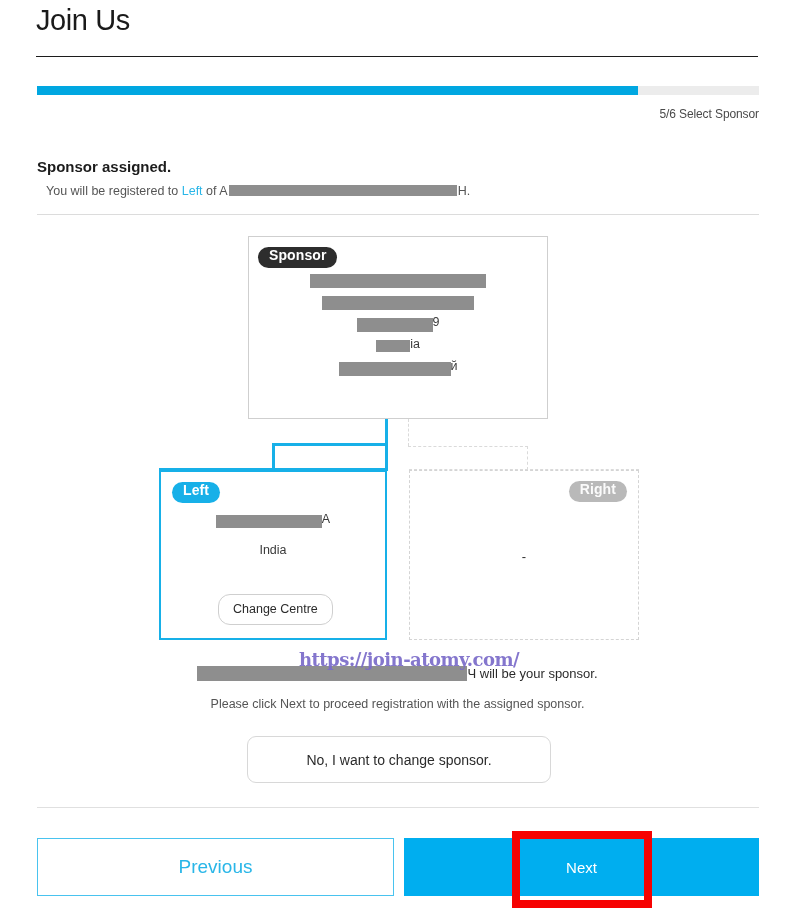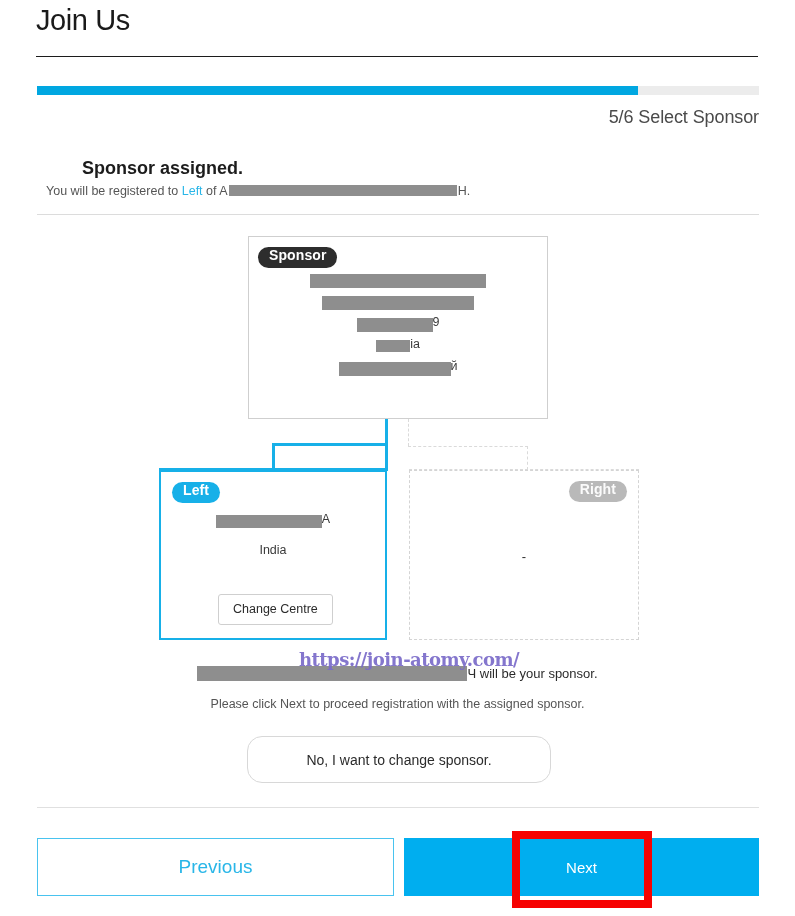--- a/index.html
+++ b/index.html
@@ -41,33 +41,32 @@
     background: #ececec;
   }
   .progress-fill {
     height: 100%;
     background: #00a7e1;
     width: 83.3%;
   }
   .progress-label {
     position: absolute;
     right: 36px; top: 107px;
-    font-size: 18px;
+    font-size: 12px;
     color: #4a4a4a;
     letter-spacing: -0.1px;
   }
 
   
   .assigned-title {
     position: absolute;
     left: 37px; top: 158px;
-    font-size: 18px;
+    font-size: 15px;
     font-weight: bold;
     color: #1c1c1c;
-    margin-left: 45px;
   }
   .assigned-sub {
     position: absolute;
     left: 37px; top: 184px;
     font-size: 12.5px;
     color: #555;
     white-space: nowrap;
     margin-left: 9px;
   }
   .assigned-sub .link-left {
@@ -167,21 +166,21 @@
   .r-lname { width: 106px; position: relative; top: 2px; }
   .r-lctr  { width: 156px; position: relative; top: 2px; }
 
   .change-centre-btn {
     position: absolute;
     left: 57px; top: 122px;
     padding: 7px 14px 8px;
     font-size: 12.5px;
     background: #fff;
     border: 1px solid #cfcfcf;
-    border-radius: 3px;
+    border-radius: 12px;
     color: #2b2b2b;
     cursor: pointer;
     font-family: "Liberation Sans", sans-serif;
     white-space: nowrap;
   }
   .empty-dash {
     position: absolute;
     left: 0; right: 0; top: 78px;
     text-align: center;
     font-size: 13px;
@@ -225,21 +224,21 @@
     opacity: 0.92;
   }
 
   
   .change-sponsor-btn {
     position: absolute;
     left: 247px; top: 736px;
     width: 304px; height: 47px;
     background: #fff;
     border: 1px solid #d8d8d8;
-    border-radius: 15px;
+    border-radius: 9px;
     font-size: 14px;
     color: #2b2b2b;
     cursor: pointer;
     font-family: "Liberation Sans", sans-serif;
   }
 
   .rule-footer {
     position: absolute;
     left: 37px; top: 807px;
     width: 722px; height: 0;

